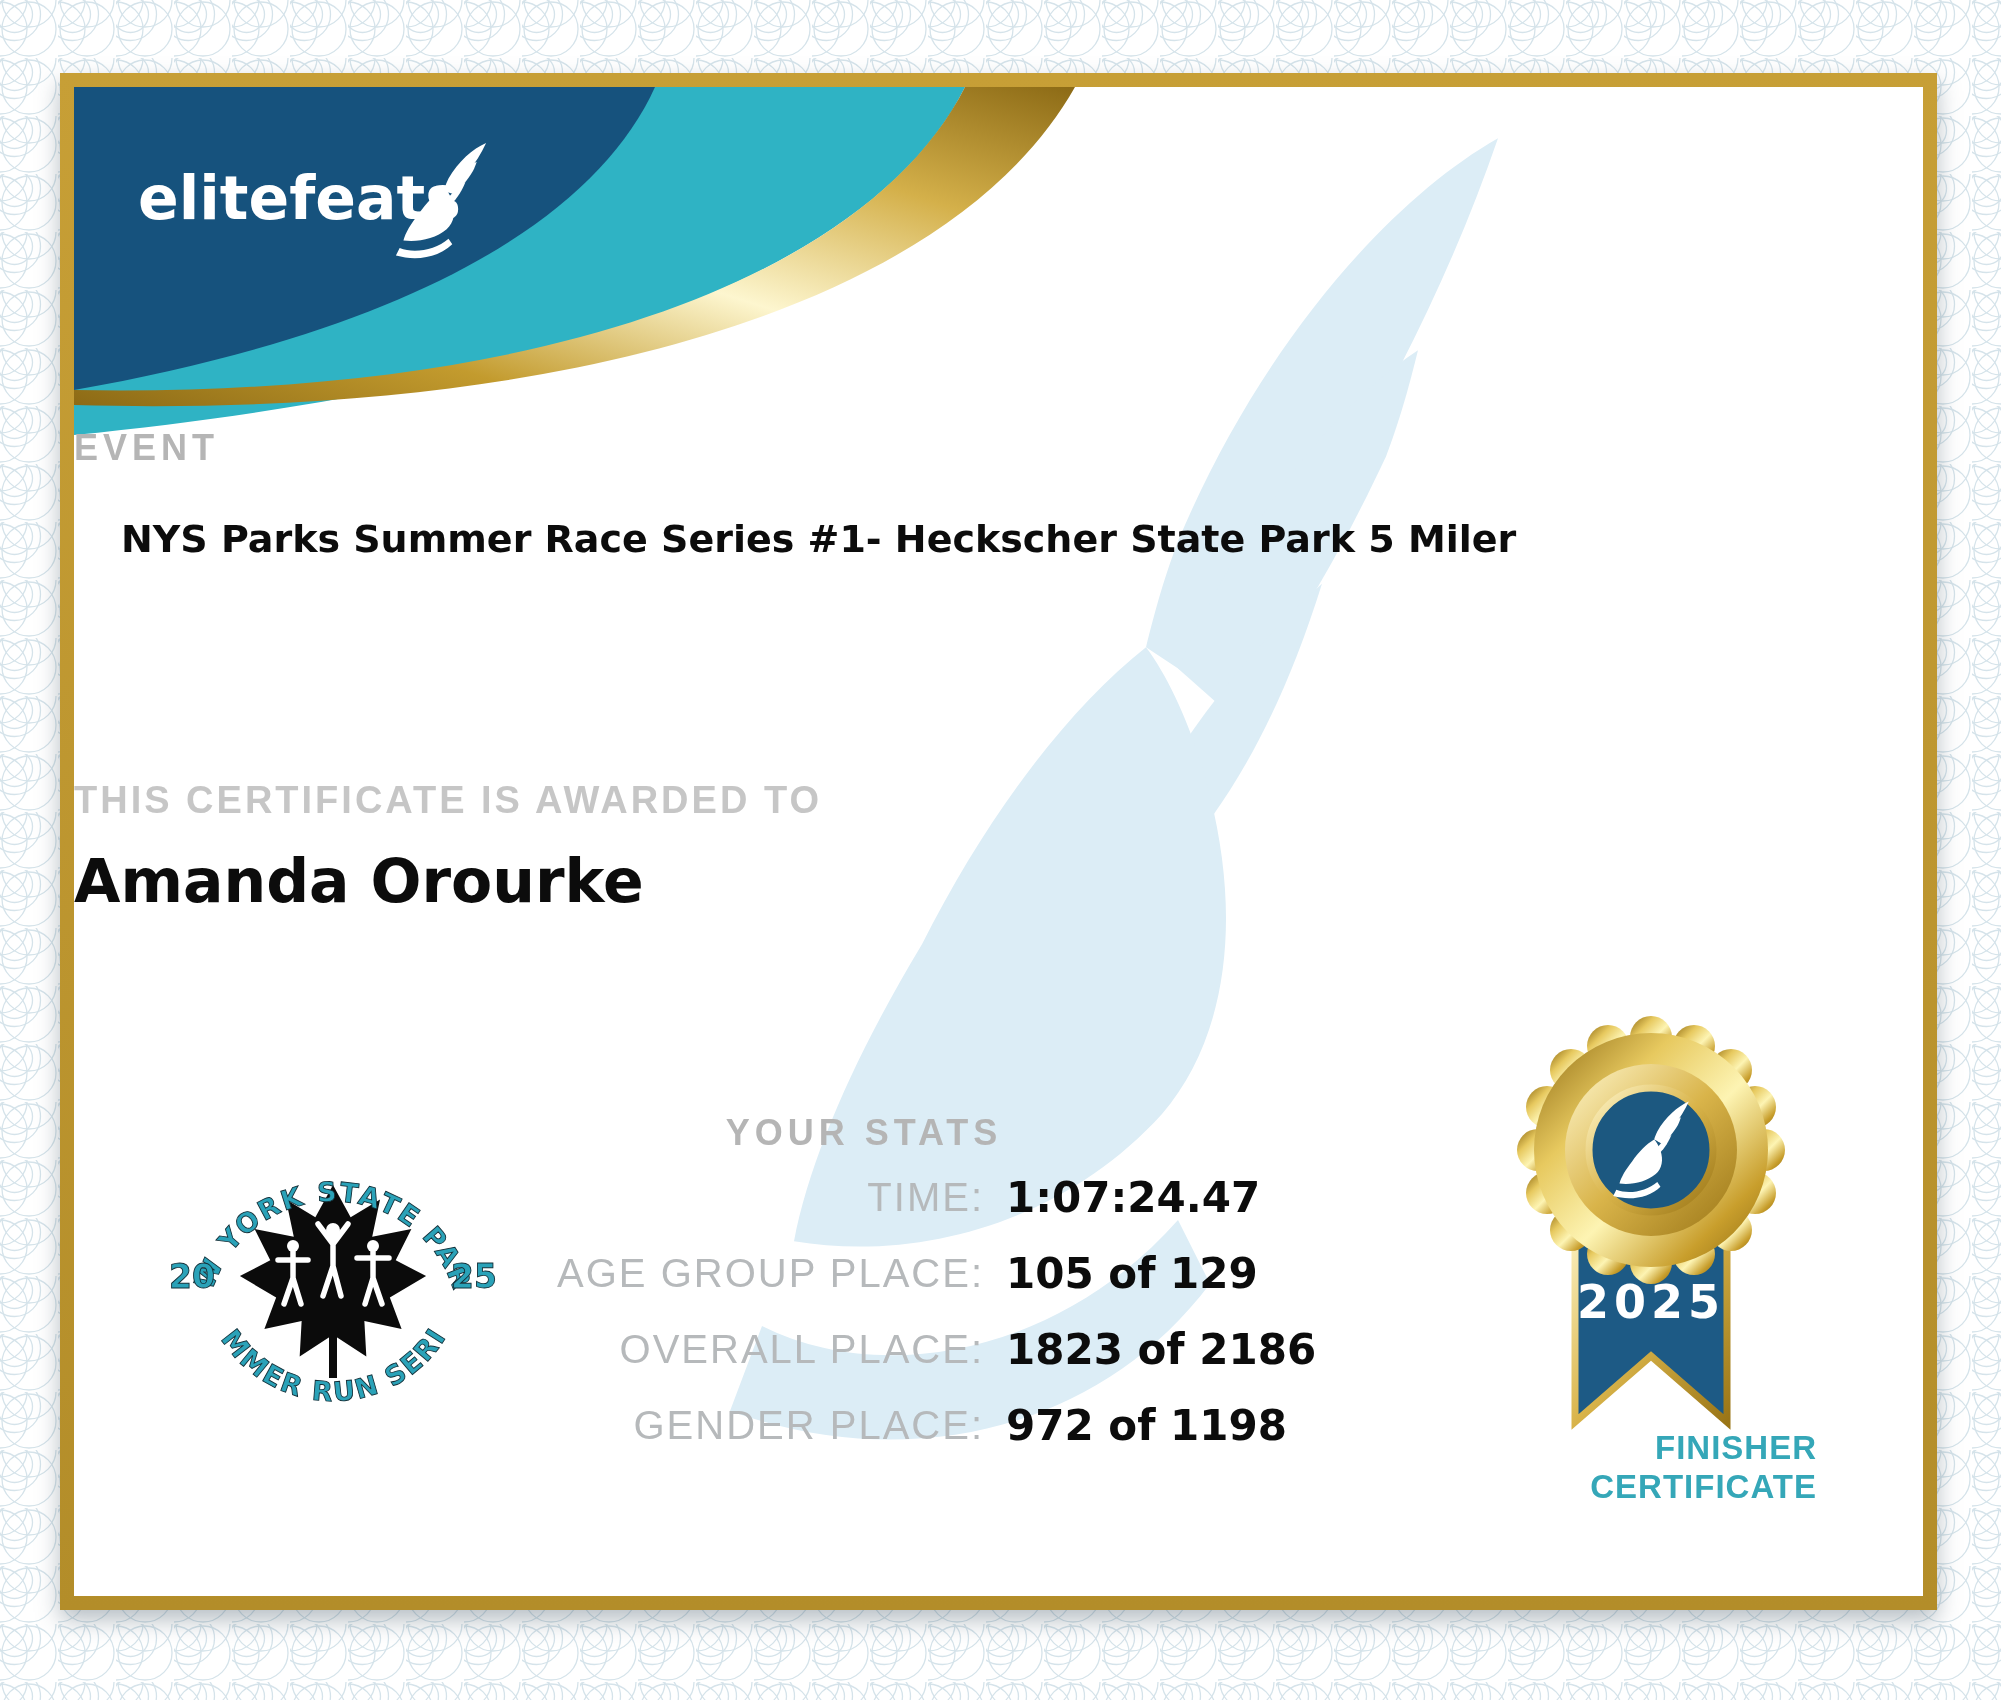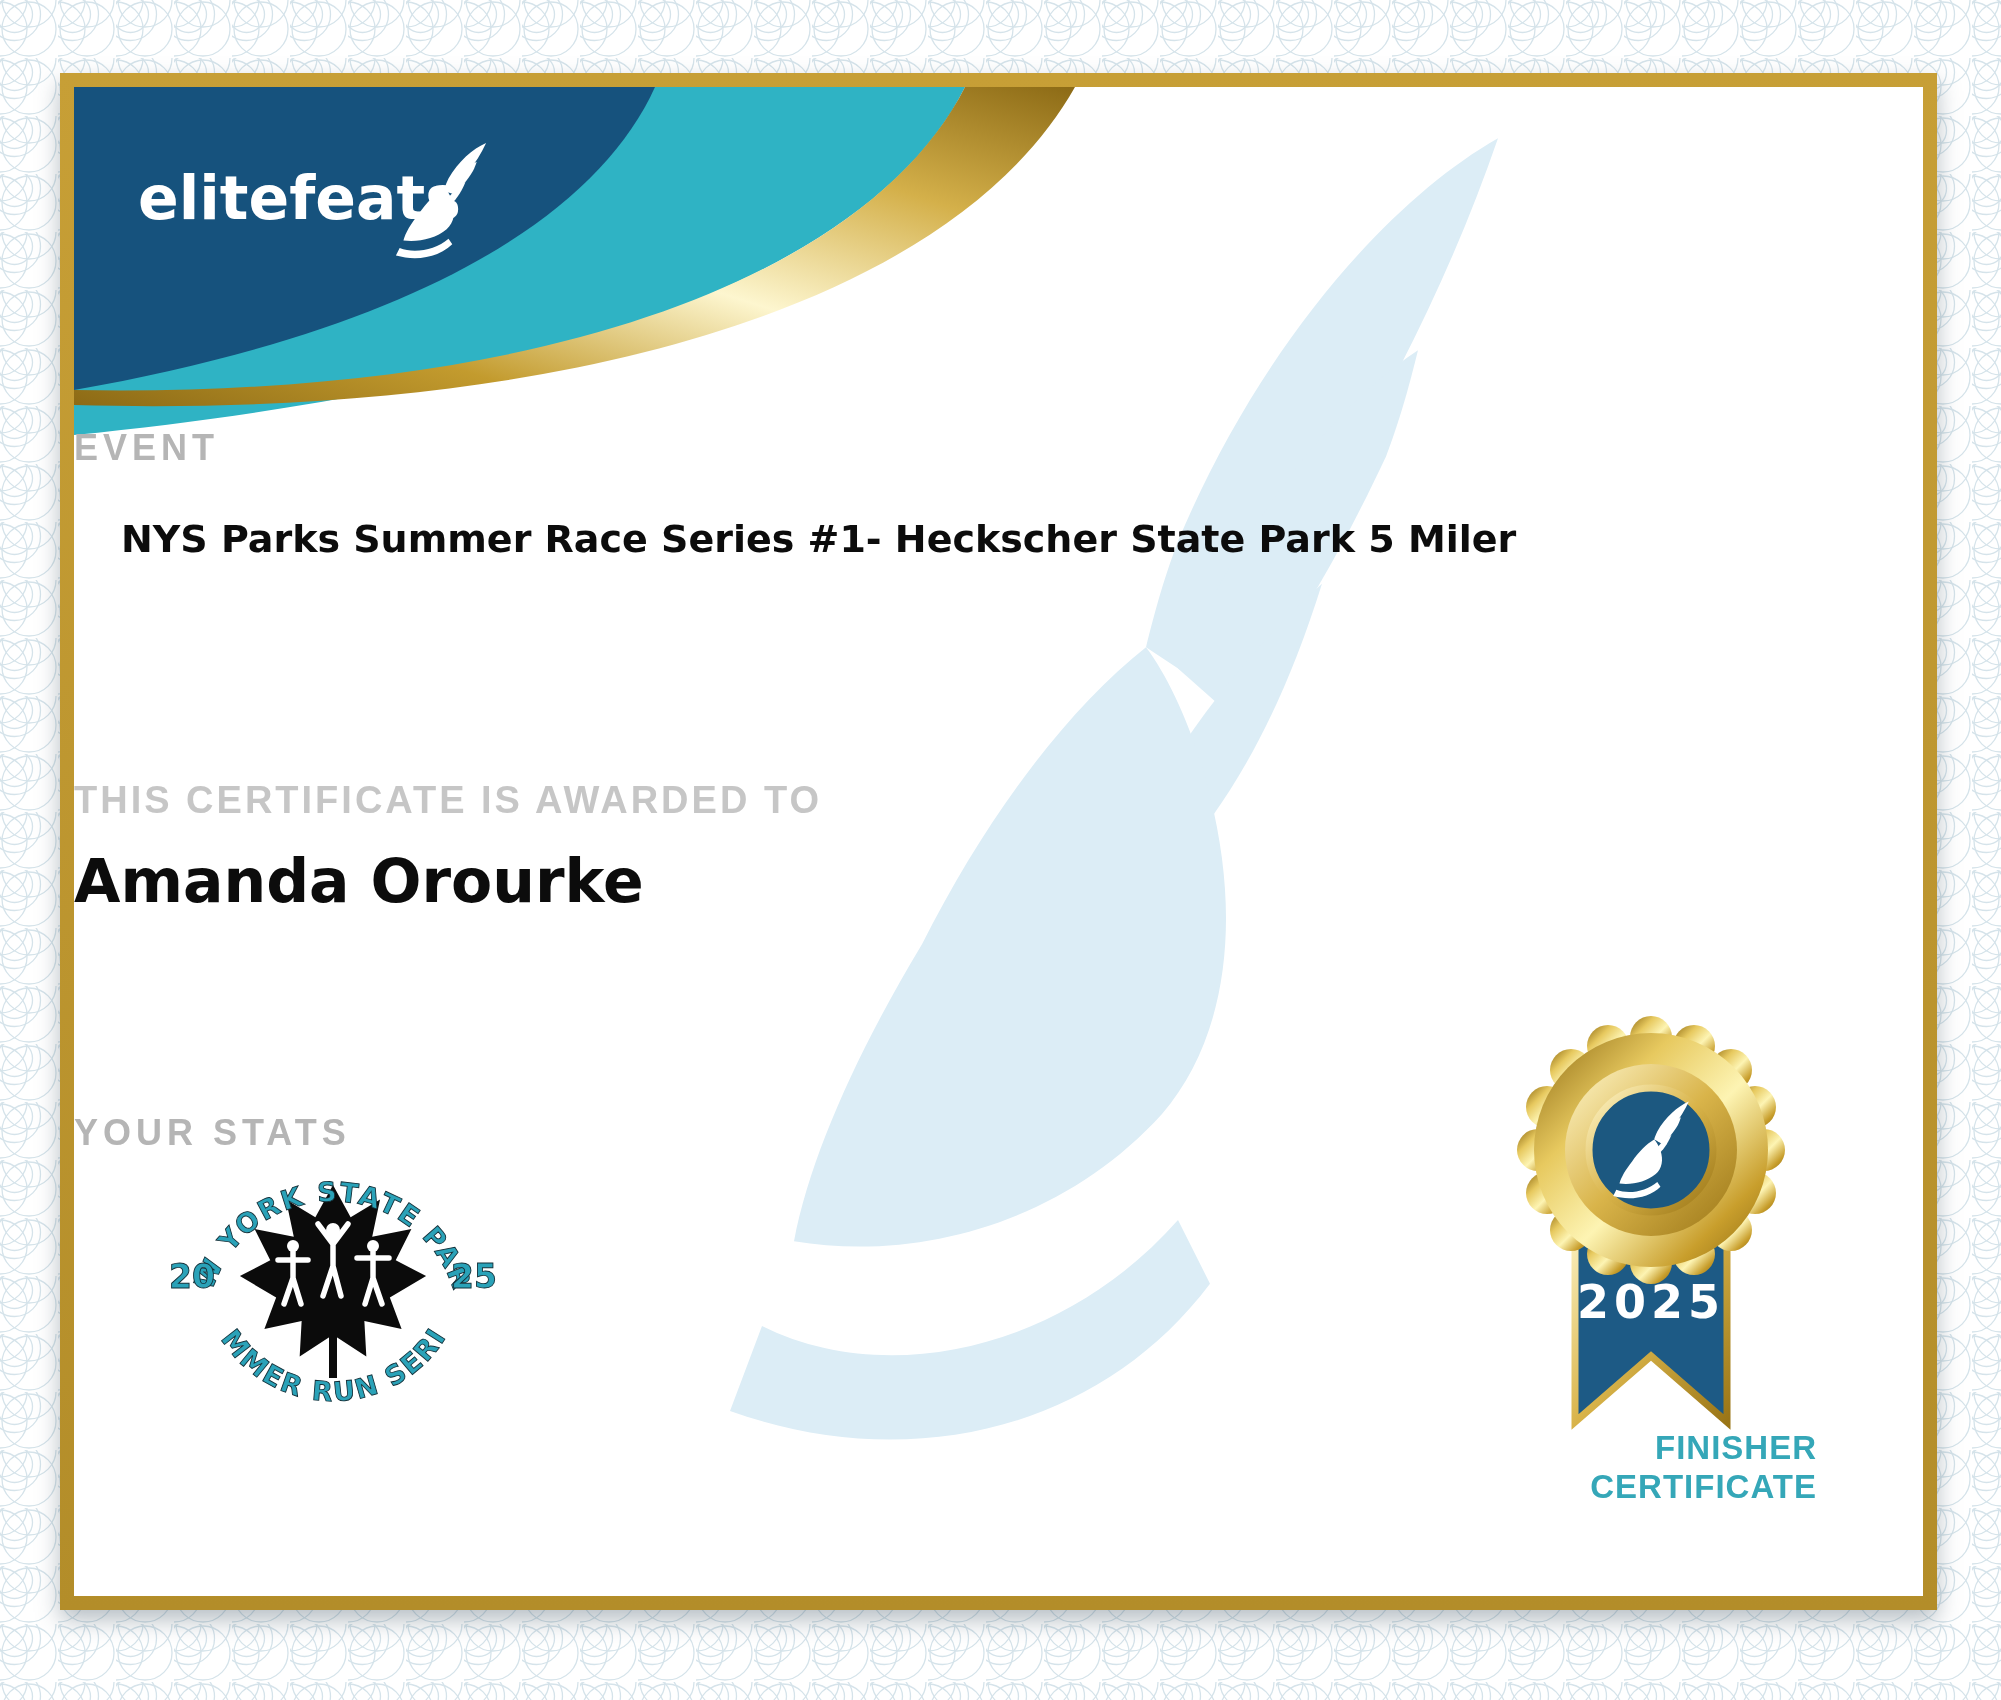--- a/index.html
+++ b/index.html
@@ -17,21 +17,21 @@
   .brand{position:absolute;left:64px;top:76px;color:#ffffff;
          font:bold 60px "DejaVu Sans",sans-serif;letter-spacing:0px;}
   .brand-icon{position:absolute;left:320px;top:54px;width:94px;height:124px;}
 
   .cline{position:absolute;left:0;width:1808px;text-align:left;}
   .h-gray{color:#b5b5b5;font:bold 36px "Liberation Sans",sans-serif;letter-spacing:5px;}
   .event-title{color:#0c0c0c;font:bold 38px "DejaVu Sans",sans-serif;padding-left:47px;}
   .awarded{color:#c6c6c6;font:bold 38px "Liberation Sans",sans-serif;letter-spacing:3px;margin-top:24px;}
   .name{color:#0c0c0c;font:bold 60px "DejaVu Sans",sans-serif;}
   .distance{color:#1a1a1a;font:42px "Liberation Sans",sans-serif;}
-  .yourstats{position:absolute;left:0;top:1025px;width:1580px;}
+  .yourstats{position:absolute;left:0;top:1025px;width:1580px;text-align:center;}
 
   .stats{position:absolute;left:0;top:1072px;display:grid;
          grid-template-columns:910px auto;column-gap:22px;row-gap:0;}
   .stats .srow{display:contents;}
   .stats .slabel{height:76px;display:flex;align-items:center;justify-content:flex-end;
          color:#b6b9bb;font:40px "Liberation Sans",sans-serif;letter-spacing:2px;}
   .stats .svalue{height:76px;display:flex;align-items:center;
          color:#0c0c0c;font:bold 42px "DejaVu Sans",sans-serif;}
 
   .serieslogo{position:absolute;left:94px;top:1018px;width:330px;height:330px;}
@@ -114,20 +114,38 @@
           </g>
       </svg>
 
       <div class="cline h-gray" style="top:340px">EVENT</div>
       <div class="cline event-title" style="top:430px">NYS Parks Summer Race Series #1- Heckscher State Park 5 Miler</div>
       <div class="cline awarded" style="top:668px">THIS CERTIFICATE IS AWARDED TO</div>
       <div class="cline name" style="top:759px">Amanda Orourke</div>
 
       <div class="yourstats h-gray">YOUR STATS</div>
 
+      <div class="stats">
+        <div class="srow">
+          <div class="slabel">TIME:</div>
+          <div class="svalue">1:07:24.47</div>
+        </div>
+        <div class="srow">
+          <div class="slabel">AGE GROUP PLACE:</div>
+          <div class="svalue">105 of 129</div>
+        </div>
+        <div class="srow">
+          <div class="slabel">OVERALL PLACE:</div>
+          <div class="svalue">1823 of 2186</div>
+        </div>
+        <div class="srow">
+          <div class="slabel">GENDER PLACE:</div>
+          <div class="svalue">972 of 1198</div>
+        </div>
+      </div>
 
       <svg class="serieslogo" viewBox="-165 -165 330 330">
         <defs>
           <path id="arcTop" d="M -123,30 A 126,126 0 0 1 123,30" fill="none"></path>
           <path id="arcBot" d="M -116,62 A 132,132 0 0 0 116,62" fill="none"></path>
         </defs>
 
         <g fill="#0b0b0b">
           <path d="M0,-95 L18,-62 L48,-80 L40,-42 L80,-50 L64,-18 L95,-2 L58,20 L70,52 L32,44 L34,80 L0,58 L-34,80 L-32,44 L-70,52 L-58,20 L-95,-2 L-64,-18 L-80,-50 L-40,-42 L-48,-80 L-18,-62 Z" transform="translate(0,8) scale(0.98)"></path>
           <rect x="-4" y="60" width="8" height="48"></rect>

